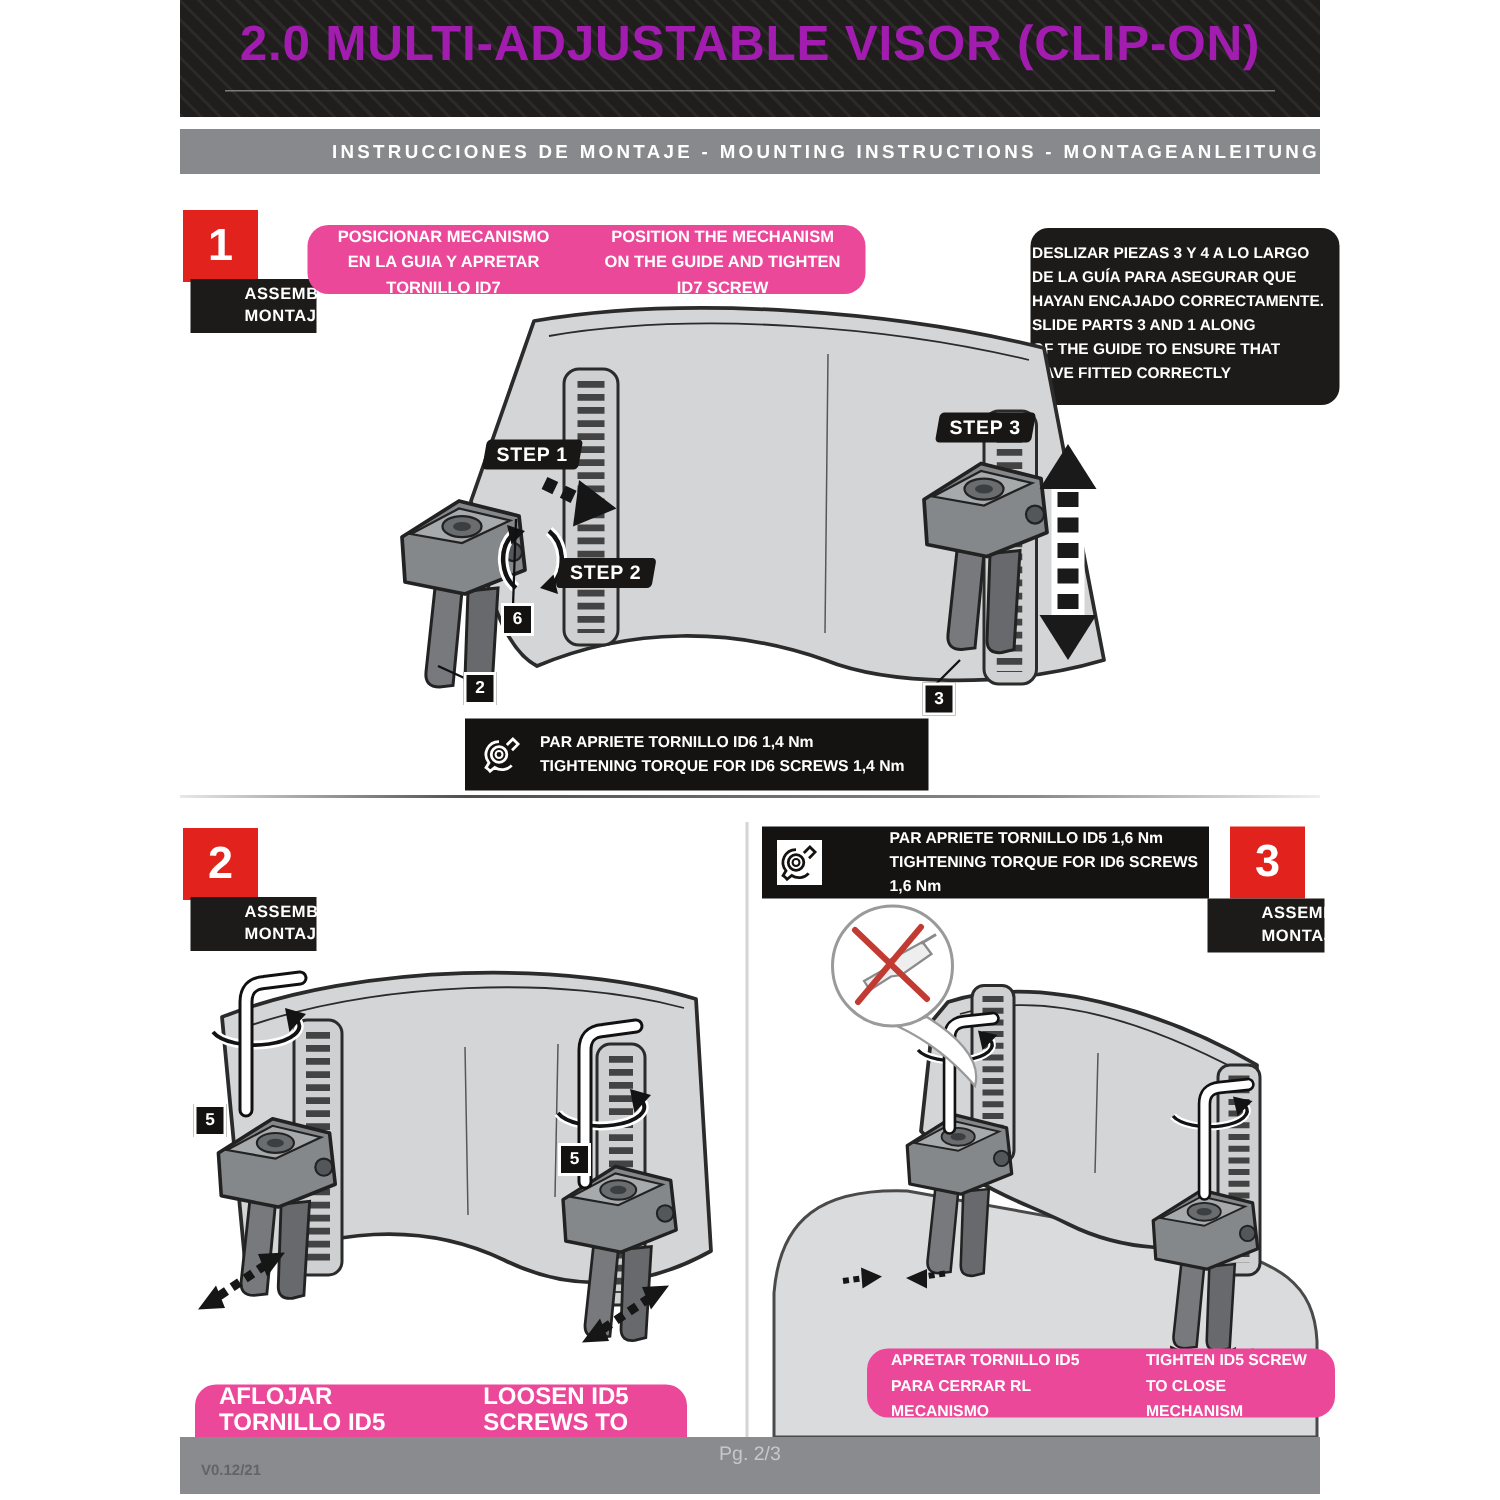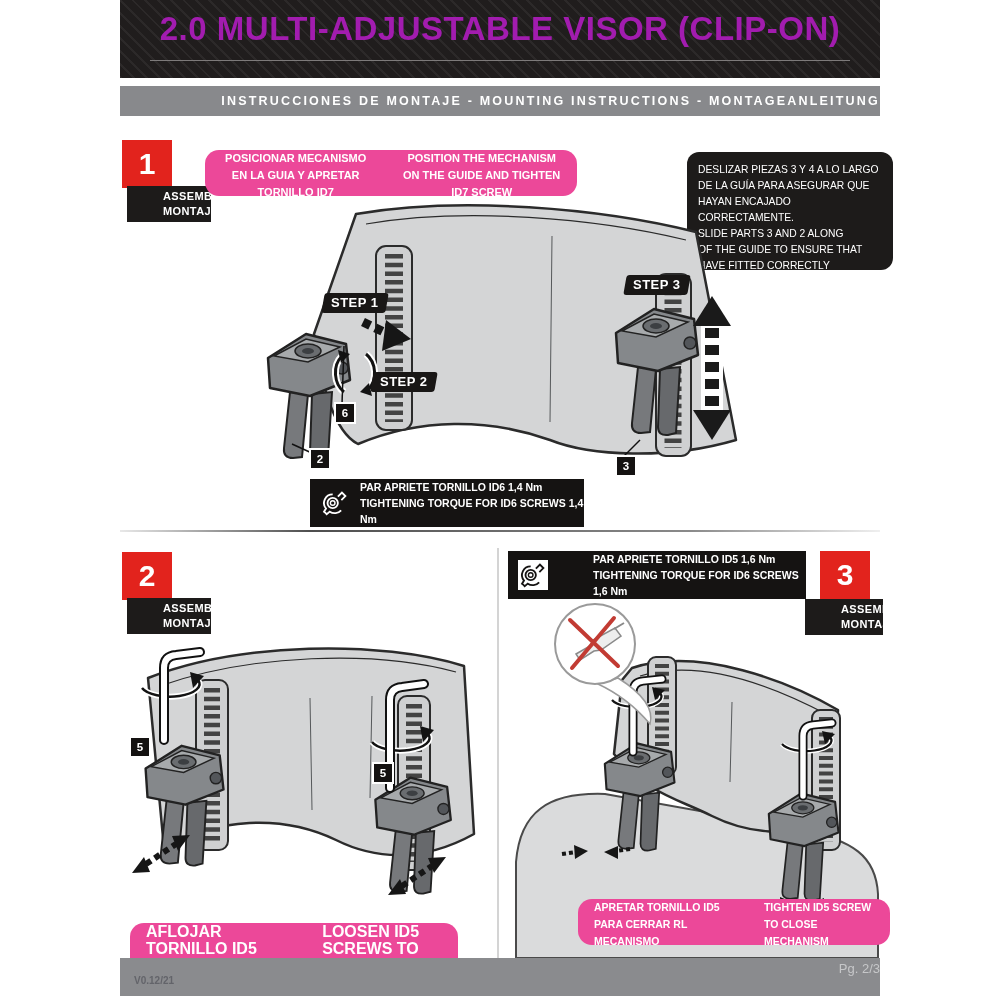--- a/index.html
+++ b/index.html
@@ -16,39 +16,39 @@
        font-size:12.5px;font-weight:bold;letter-spacing:2.2px;text-align:right;line-height:30px;}
   
   .rednum{width:50px;height:48px;background:#e2231d;color:#fff;font-size:30px;font-weight:bold;
        text-align:center;line-height:48px;}
   .asmbox{width:84px;height:36px;background:#1d1b1a;color:#fff;font-size:11px;font-weight:bold;
        text-align:center;padding-top:3px;box-sizing:border-box;line-height:15px;letter-spacing:.4px;padding-left:36px;}
   
   .pill{background:#ec4899;color:#fff;font-weight:bold;border-radius:14px;
        display:flex;flex-direction:row;justify-content:space-between;}
   .pill .ln{padding:0 16px;line-height:17px;}
-  .sidenote{background:#1d1b1a;color:#fff;font-weight:normal;border-radius:12px;
-       padding:10px 11px;box-sizing:border-box;font-size:10.3px;line-height:16px;}
+  .sidenote{background:#1d1b1a;color:#fff;font-weight:bold;border-radius:12px;
+       padding:10px 1px;box-sizing:border-box;font-size:10.3px;line-height:16px;}
   .torque{background:#151312;color:#fff;display:flex;align-items:center;}
   .torque .txt{font-size:10.5px;font-weight:bold;line-height:16px;}
   .ticon{width:30px;height:30px;flex:0 0 30px;margin:0 10px 0 10px;color:#fff;}
   .ticon.on-white{background:#fff;color:#151312;}
   .ticon svg{width:100%;height:100%;}
   
   .step{background:#191716;color:#fff;font-size:13px;font-weight:bold;text-align:center;
        line-height:20px;padding:0 8px;border-radius:3px;transform:skewX(-10deg);}
   .step span{display:inline-block;transform:skewX(10deg);letter-spacing:.5px;}
   .badge{width:18px;height:18px;background:#141211;border:2px solid #fff;color:#fff;
        font-size:11.5px;font-weight:bold;text-align:center;line-height:18px;}
   .divider-h{left:120px;top:530px;width:760px;height:2px;
        background:linear-gradient(90deg,#e8e8e8,#4e4e4e 25%,#8a8a8a 75%,#efefef);}
   .divider-v{left:497px;top:548px;width:2px;height:410px;background:#d4d4d4;}
   
   .foot{left:120px;top:958px;width:760px;height:38px;background:#8a8b8e;}
-  .foot-page{left:120px;top:961px;width:760px;text-align:right;color:#c6c7c9;font-size:13px;}
+  .foot-page{left:120px;top:961px;width:760px;text-align:center;color:#c6c7c9;font-size:13px;}
   .foot-ver{left:134px;top:975px;color:#63646a;font-size:10px;font-weight:bold;text-align:right;}
 </style>
 </head>
 <body>
 
 <svg width="0" height="0" style="position:absolute">
   <defs>
     <g id="clamp">
       <path d="M30,62 L24,118 Q23,128 33,128 L42,127 L48,64 Z" fill="#77797c" stroke="#222" stroke-width="2"></path>
       <path d="M52,64 L50,122 Q50,131 60,130 L68,128 L72,62 Z" fill="#67696c" stroke="#222" stroke-width="2"></path>
@@ -82,21 +82,21 @@
 
   <div class="abs pill" style="left:205px;top:150px;width:372px;height:46px;font-size:11px;text-align:center;">
     <div class="ln">POSICIONAR MECANISMO EN LA GUIA Y APRETAR TORNILLO ID7</div>
     <div class="ln">POSITION THE MECHANISM ON THE GUIDE AND TIGHTEN ID7 SCREW</div>
   </div>
 
   <div class="abs sidenote" style="left:687px;top:152px;width:206px;height:118px;">
     <div>DESLIZAR PIEZAS 3 Y 4 A LO LARGO</div>
     <div>DE LA GUÍA PARA ASEGURAR QUE</div>
     <div>HAYAN ENCAJADO CORRECTAMENTE.</div>
-    <div>SLIDE PARTS 3 AND 2 ALONG</div>
+    <div>SLIDE PARTS 3 AND 1 ALONG</div>
     <div>OF THE GUIDE TO ENSURE THAT</div>
     <div>HAVE FITTED CORRECTLY</div>
   </div>
 
   <svg class="abs" style="left:120px;top:196px;" width="760" height="280" viewBox="0 0 760 280">
 
     <path d="M236,18 C340,0 480,12 576,36 L616,244 C548,264 470,260 430,244 C368,222 300,222 238,248 C214,236 200,186 194,138 Z" fill="#d4d5d6" stroke="#2b2b2b" stroke-width="2.5" stroke-linejoin="round"></path>
     <path d="M246,28 C345,11 475,22 566,44" fill="none" stroke="#2b2b2b" stroke-width="1.2"></path>
     <path d="M432,40 L430,226" fill="none" stroke="#55585a" stroke-width="1"></path>
 
@@ -129,21 +129,21 @@
     <line x1="520" y1="244" x2="502" y2="262" stroke="#111" stroke-width="1.5"></line>
   </svg>
 
   <div class="abs step" style="left:323px;top:293px;"><span>STEP 1</span></div>
   <div class="abs step" style="left:372px;top:372px;"><span>STEP 2</span></div>
   <div class="abs step" style="left:625px;top:275px;"><span>STEP 3</span></div>
   <div class="abs badge" style="left:334px;top:402px;">6</div>
   <div class="abs badge" style="left:309px;top:448px;">2</div>
   <div class="abs badge" style="left:615px;top:455px;">3</div>
 
-  <div class="abs torque" style="left:310px;top:479px;width:274px;height:48px;">
+  <div class="abs torque" style="left:310px;top:479px;width:309px;height:48px;">
     <div class="ticon">
       <svg viewBox="0 0 26 26">
           <use href="#torquesvg"></use>
         </svg>
     </div>
     <div class="txt">
       <div>PAR APRIETE TORNILLO ID6 1,4 Nm</div>
       <div>TIGHTENING TORQUE FOR ID6 SCREWS 1,4 Nm</div>
     </div>
   </div>

